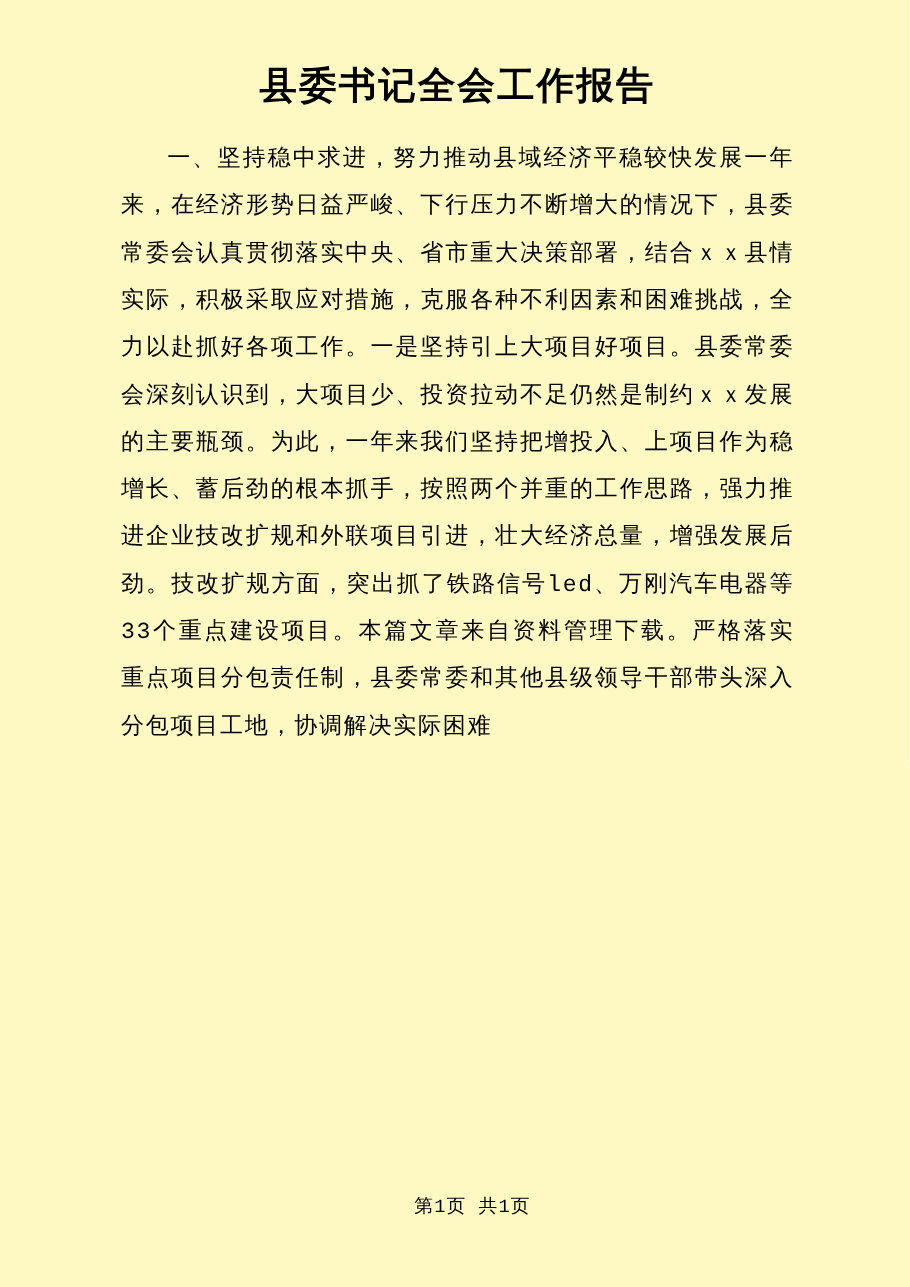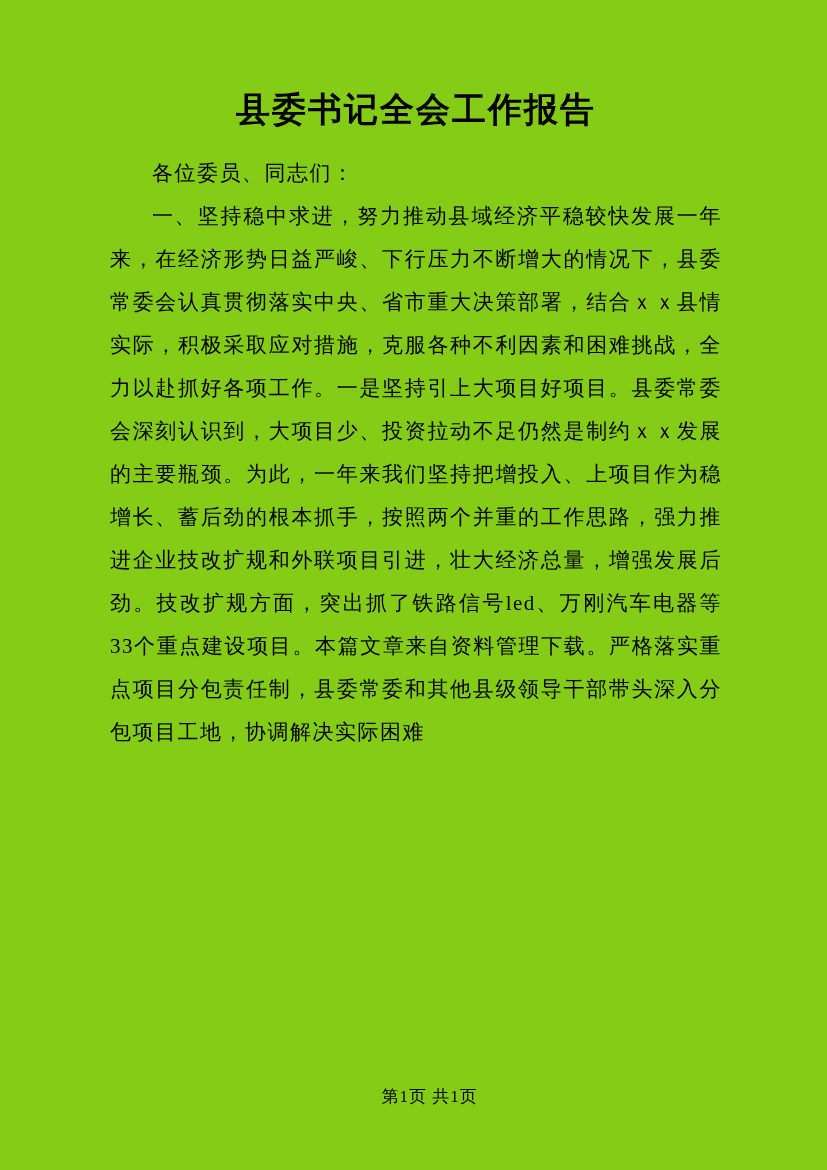--- a/index.html
+++ b/index.html
@@ -4,24 +4,24 @@
 <style>
   html, body {
     margin: 0;
     padding: 0;
     background: #ffffff;
   }
   .page {
     position: relative;
     width: 827px;
     height: 1170px;
-    background: #84cc16;
+    background: #fef9c3;
     box-sizing: border-box;
-    padding: 86px 105px 0 110px;
-    font-family: Liberation Serif, serif;
+    padding: 58px 105px 0 110px;
+    font-family: Liberation Mono, monospace;
     color: #000000;
     overflow: hidden;
   }
   .doc-title {
     margin: 0 0 18px 0;
     text-align: center;
     font-size: 34px;
     font-weight: bold;
     letter-spacing: 2px;
     line-height: 1.4;
@@ -49,16 +49,15 @@
     text-align: center;
     font-size: 17px;
     letter-spacing: 1px;
   }
 </style>
 </head>
 <body>
 
 <div class="page">
   <h1 class="doc-title">县委书记全会工作报告</h1>
-  <p class="salutation">各位委员、同志们：</p>
   <p class="para">一、坚持稳中求进，努力推动县域经济平稳较快发展一年来，在经济形势日益严峻、下行压力不断增大的情况下，县委常委会认真贯彻落实中央、省市重大决策部署，结合ｘｘ县情实际，积极采取应对措施，克服各种不利因素和困难挑战，全力以赴抓好各项工作。一是坚持引上大项目好项目。县委常委会深刻认识到，大项目少、投资拉动不足仍然是制约ｘｘ发展的主要瓶颈。为此，一年来我们坚持把增投入、上项目作为稳增长、蓄后劲的根本抓手，按照两个并重的工作思路，强力推进企业技改扩规和外联项目引进，壮大经济总量，增强发展后劲。技改扩规方面，突出抓了铁路信号led、万刚汽车电器等33个重点建设项目。本篇文章来自资料管理下载。严格落实重点项目分包责任制，县委常委和其他县级领导干部带头深入分包项目工地，协调解决实际困难</p>
   <div class="footer">第1页 共1页</div>
 </div>
 
 </body></html>

